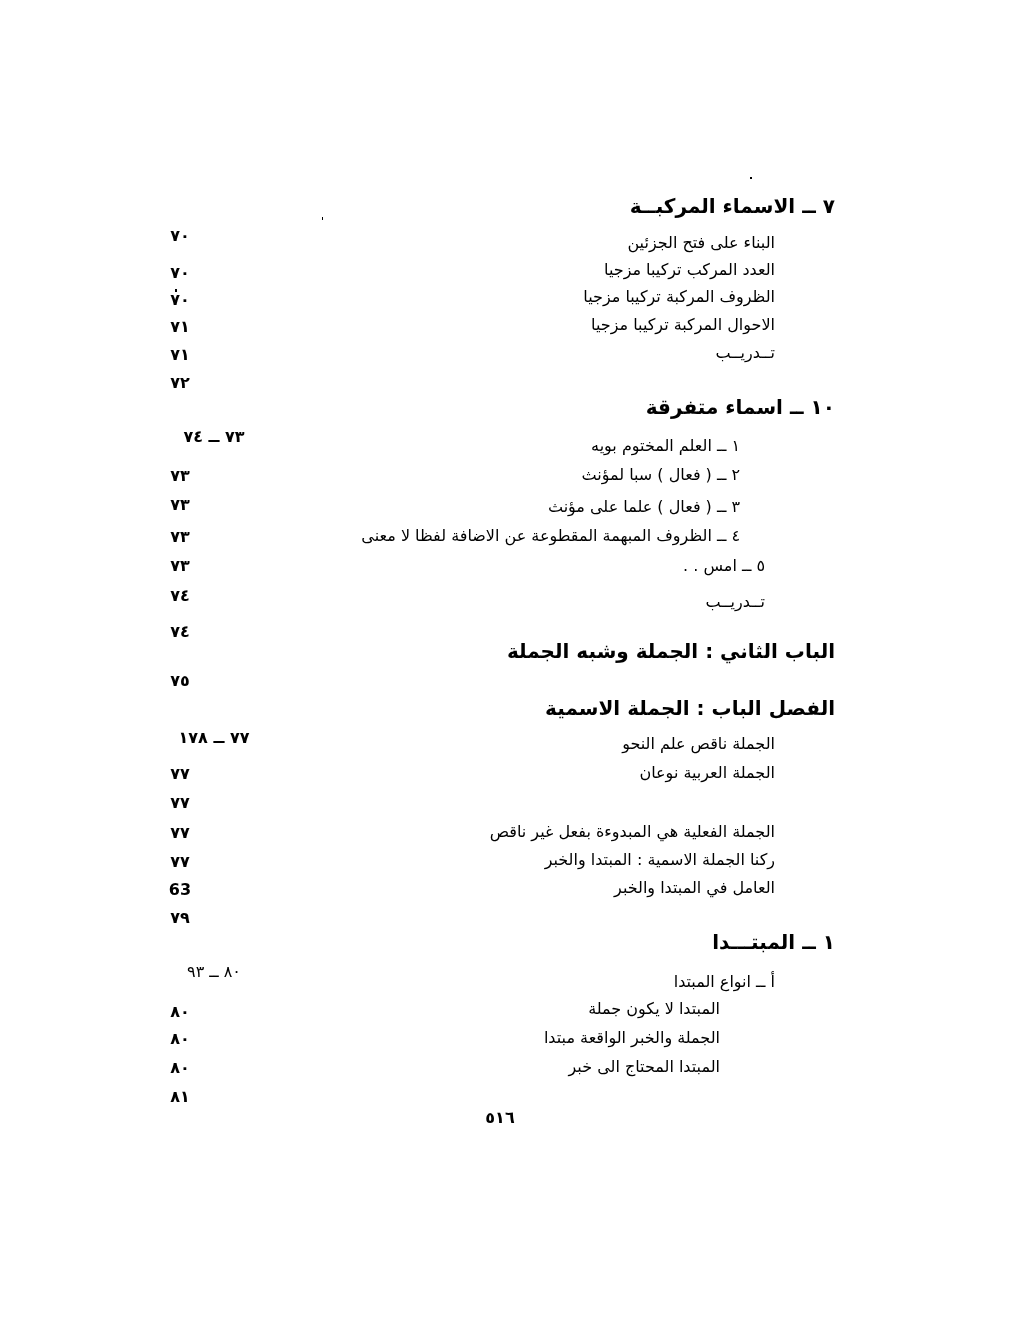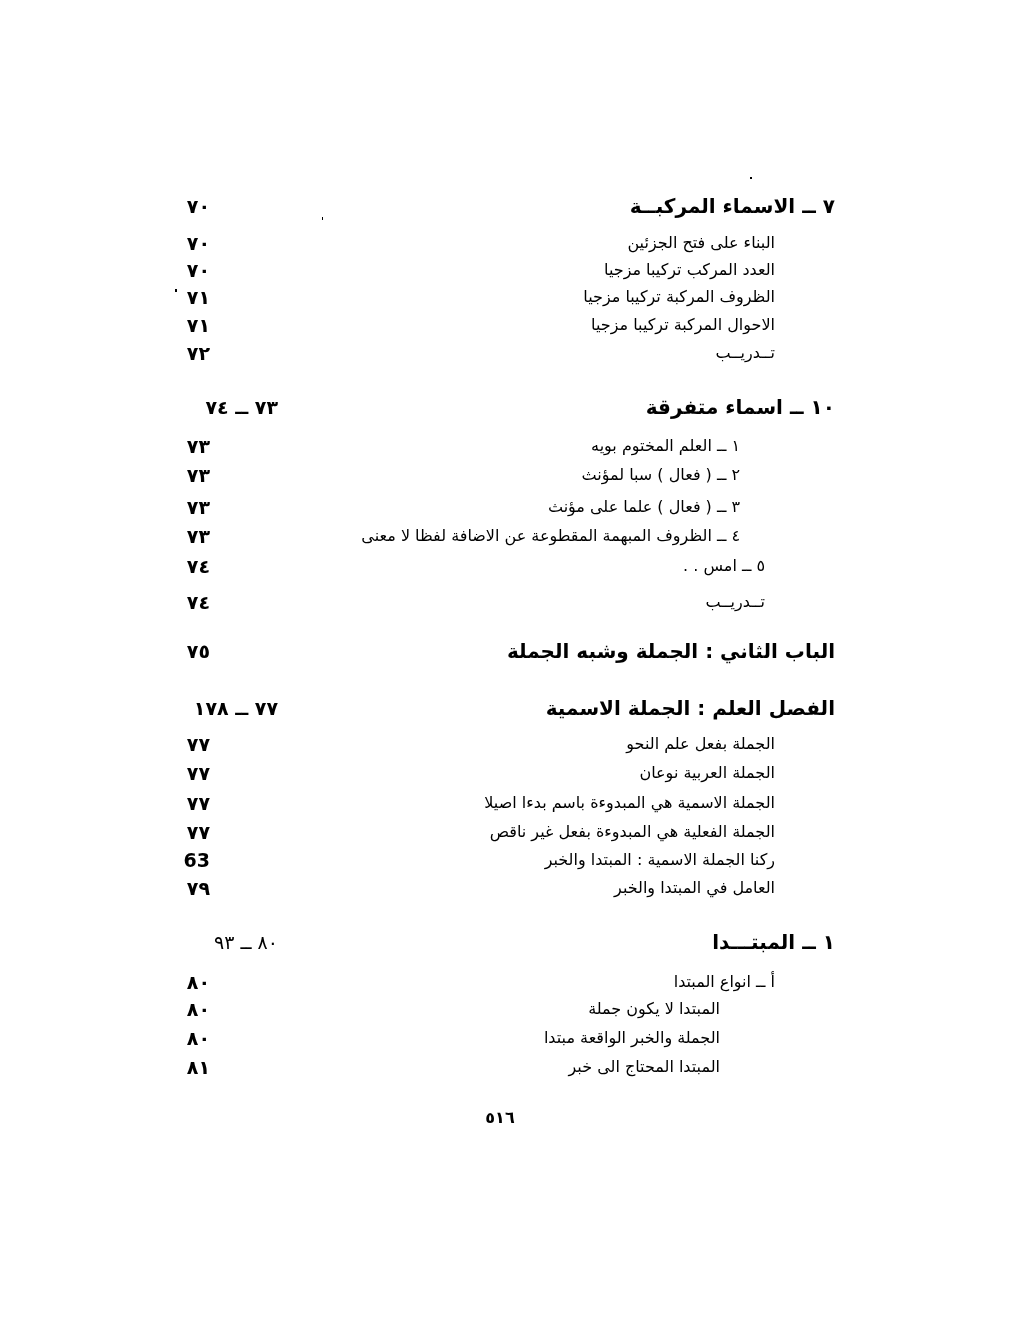--- a/index.html
+++ b/index.html
@@ -40,25 +40,26 @@
       font-size: 20px;
     }
     .row.indent1 .title { right: 245px; }
     .row.indent2 .title { right: 300px; }
     .row.indent3 .title { right: 280px; }
     .pages {
       position: absolute;
       left: 150px;
       width: 130px;
       direction: rtl;
-      text-align: right;
+      text-align: center;
       white-space: nowrap;
       font-weight: bold;
-      font-size: 19px;
+      font-size: 16px;
       line-height: 28px;
+      margin-top: 30px;
     }
     .pages.single { width: 60px; }
     .pages.range { width: 128px; }
     .speck {
       position: absolute;
       background: #000;
     }
     .page-number {
       position: absolute;
       top: 1108px;
@@ -132,33 +133,32 @@
     <span class="title" style="right:255px;">تــدريــب</span>
     <span class="pages single">٧٤</span>
   </div>
 
   <div class="row heading" style="top:637px;">
     <span class="title">الباب الثاني : الجملة وشبه الجملة</span>
     <span class="pages single">٧٥</span>
   </div>
 
   <div class="row heading" style="top:694px;">
-    <span class="title">الفصل العلم : الجملة الاسمية</span>
+    <span class="title">الفصل الباب : الجملة الاسمية</span>
     <span class="pages range">٧٧ ــ ١٧٨</span>
   </div>
   <div class="row indent1" style="top:730px;">
-    <span class="title">الجملة بفعل علم النحو</span>
+    <span class="title">الجملة ناقص علم النحو</span>
     <span class="pages single">٧٧</span>
   </div>
   <div class="row indent1" style="top:759px;">
     <span class="title">الجملة العربية نوعان</span>
     <span class="pages single">٧٧</span>
   </div>
   <div class="row indent1" style="top:789px;">
-    <span class="title">الجملة الاسمية هي المبدوءة باسم بدءا اصيلا</span>
     <span class="pages single">٧٧</span>
   </div>
   <div class="row indent1" style="top:818px;">
     <span class="title">الجملة الفعلية هي المبدوءة بفعل غير ناقص</span>
     <span class="pages single">٧٧</span>
   </div>
   <div class="row indent1" style="top:846px;">
     <span class="title">ركنا الجملة الاسمية : المبتدا والخبر</span>
     <span class="pages single">63</span>
   </div>

